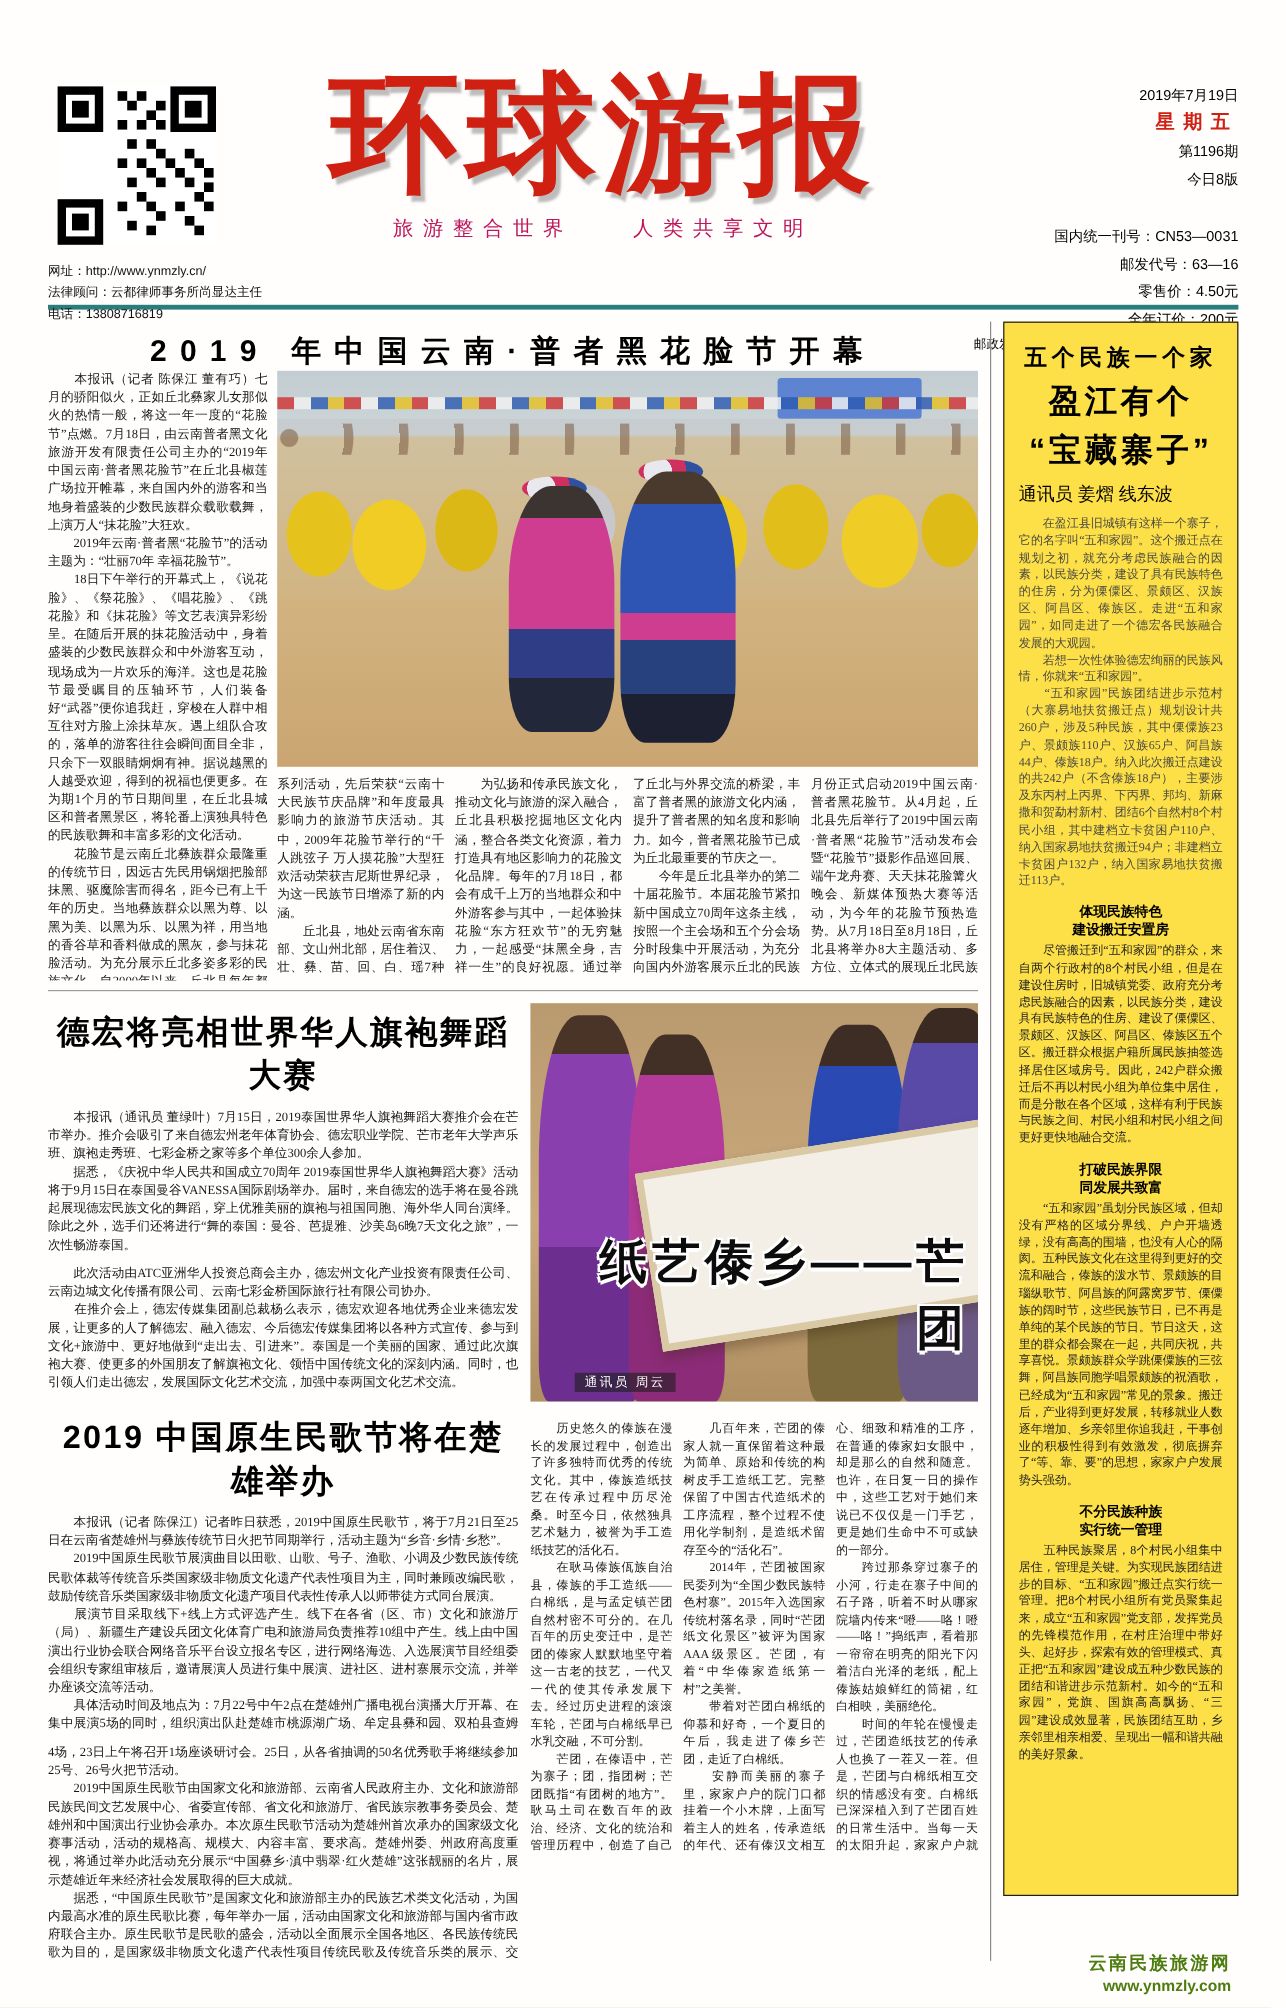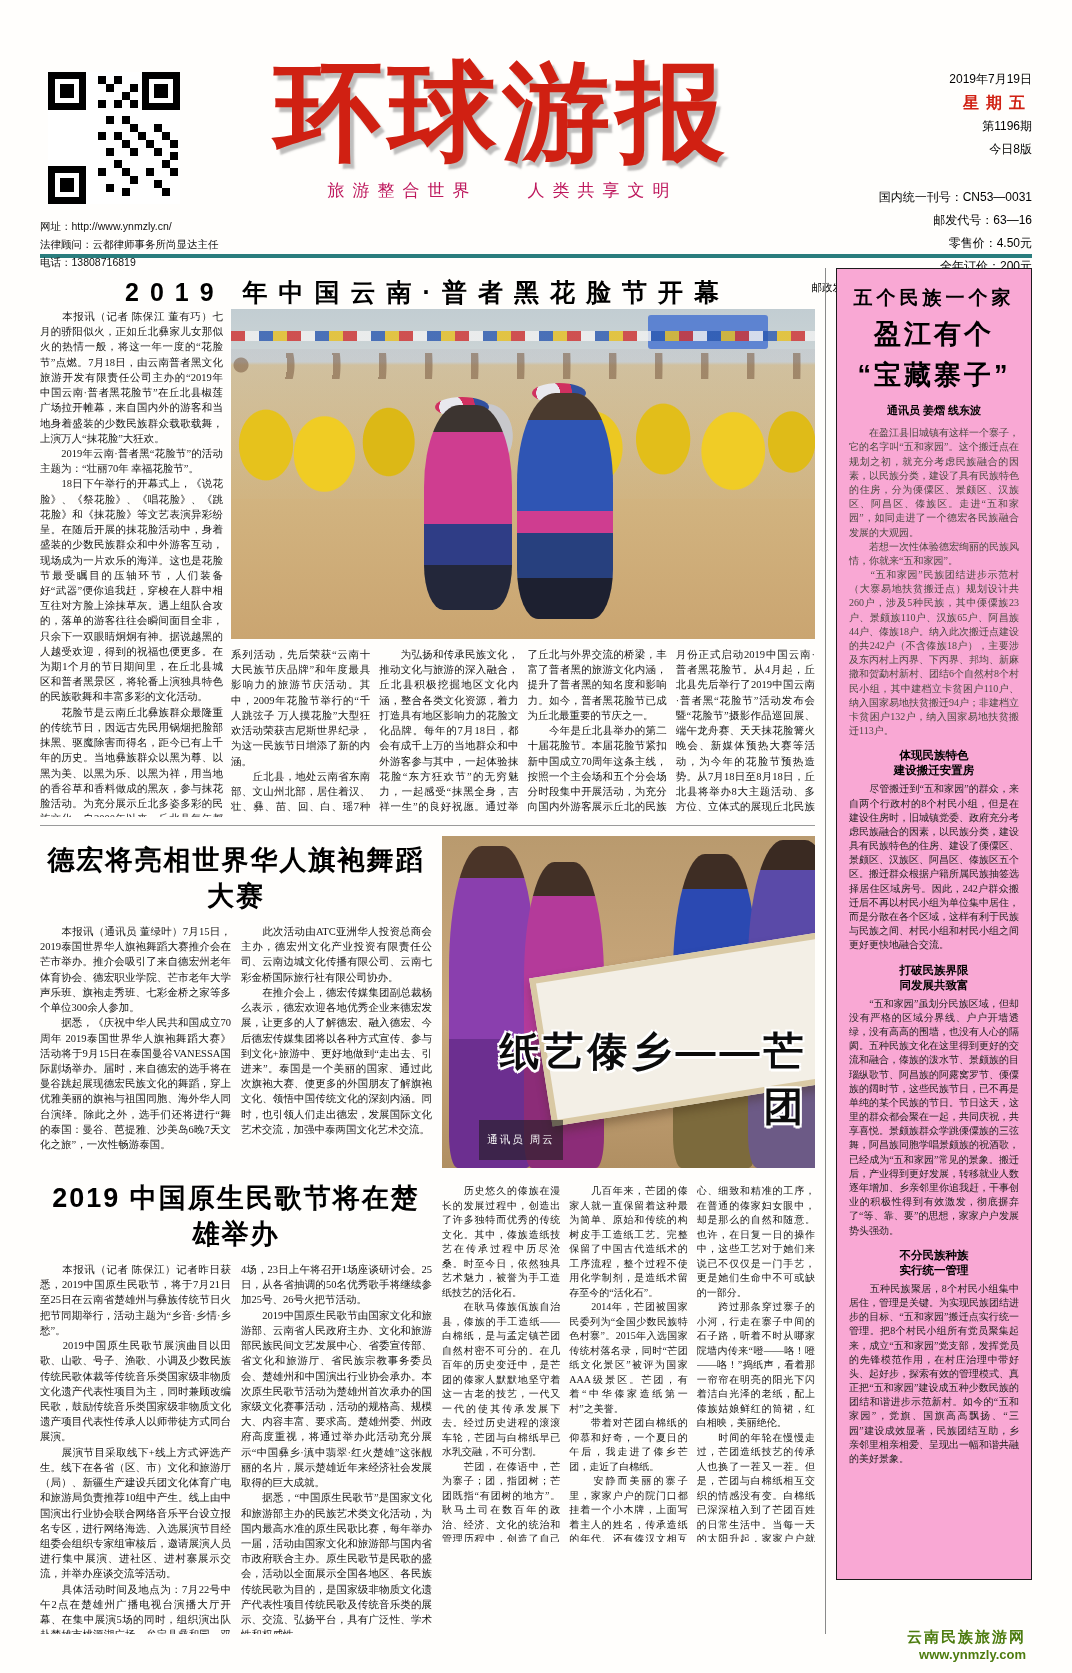--- a/index.html
+++ b/index.html
@@ -83,21 +83,21 @@
     background:radial-gradient(circle at 30% 50%, #e8e8ee 0 30%, #d03060 31% 60%, #3050a0 61% 100%); }
   .hd1 { left:35%; top:88px; } .hd2 { left:51.5%; top:74px; }
   .banner { position:absolute; right:8%; top:6px; width:120px; height:34px; background:#3a6ad0; opacity:.75; border-radius:3px; }
 
   
   .lower { display:flex; margin-top:10px; }
   .left-stack { width:392px; margin-right:10px; }
   .right-stack { flex:1; }
   h2.subhead { text-align:center; font-size:27px; font-weight:900; letter-spacing:2px;
     font-family:"Liberation Sans","DejaVu Sans",sans-serif; margin:6px 0 10px 0; }
-  .two-col { display:flex; gap:10px; }
+  .two-col { display:flex; gap:10px;flex-direction:column; }
   .two-col .tcol { flex:1; }
   .qipao-body { height:250px; }
   .minge-band { margin-top:6px; }
   .minge-body { height:372px; }
 
   
   .photo2 { position:relative; width:100%; height:332px; overflow:hidden;
     background:linear-gradient(#b99a6e 0%, #caa87c 55%, #b08f62 100%); }
   .fig { position:absolute; border-radius:38% 38% 10% 10%; }
   .fig-purple { left:2%; top:10px; width:86px; height:322px; background:linear-gradient(#4a3428 0 10%, #8a3fae 10% 60%, #6c2f90 60% 100%); }
@@ -105,32 +105,32 @@
   .fig-blue { left:62%; top:18px; width:84px; height:314px; background:linear-gradient(#3e2d24 0 11%, #2b49b2 11% 56%, #7c6a3c 56% 100%); }
   .fig-violet { left:82%; top:4px; width:92px; height:328px; background:linear-gradient(#3a2a22 0 9%, #5a4aa8 9% 50%, #6c5a86 50% 100%); }
   .paper-frame { position:absolute; left:26%; top:118px; width:300px; height:150px;
     background:#f3efe6; border:6px solid #d9c9a4; transform:rotate(-9deg);
     box-shadow:0 6px 10px rgba(60,40,20,.35); }
   .photo2-title { position:absolute; left:6%; bottom:34px; width:92%; text-align:right;
     font-size:40px; font-weight:900; letter-spacing:4px; color:#0c0c0c;
     font-family:"Liberation Sans","DejaVu Sans",sans-serif;
     text-shadow:-2px -2px 0 #fff, 2px -2px 0 #fff, -2px 2px 0 #fff, 2px 2px 0 #fff, 0 3px 0 #fff; }
   .photo2-credit { position:absolute; left:10%; bottom:8px; background:rgba(30,30,30,.6);
-    color:#fff; font-size:10.5px; padding:13px 8px; letter-spacing:2px;
+    color:#fff; font-size:10.5px; padding:1px 8px; letter-spacing:2px;
     font-family:"Liberation Sans","DejaVu Sans",sans-serif; }
   .mangtuan-body { display:flex; gap:9px; margin-top:16px; height:358px; }
   .mangtuan-body .mcol { flex:1; font-size:10px; }
 
   
-  .sidebar { border:1.5px solid #1c1c1c; height:1312px; padding:16px 12px; overflow:hidden; background:#f9a8d4; }
+  .sidebar { border:1.5px solid #1c1c1c; height:1312px; padding:16px 12px; overflow:hidden; background:#fde047; }
   .sb-kicker { text-align:center; font-size:19px; font-weight:bold; letter-spacing:4px;
     font-family:"Liberation Sans","DejaVu Sans",sans-serif; }
   .sb-title { text-align:center; font-size:27px; font-weight:900; letter-spacing:3px; line-height:1.3;
     font-family:"Liberation Sans","DejaVu Sans",sans-serif; margin-top:6px; }
-  .sb-byline { text-align:center; font-size:11px; font-weight:bold; margin:10px 0 8px 0;
+  .sb-byline { text-align:left; font-size:15px; font-weight:normal; margin:10px 0 8px 0;
     font-family:"Liberation Sans","DejaVu Sans",sans-serif; }
   .sb-text { font-size:10px; line-height:1.42; text-align:justify; white-space:pre-wrap; color:#222; }
   .sb-intro { color:#4a4a42; }
   .sb-sub { text-align:center; font-size:11.5px; font-weight:bold; white-space:pre-line;
     margin:10px 0 4px 0; font-family:"Liberation Sans","DejaVu Sans",sans-serif; }
   .watermark { position:absolute; right:46px; bottom:10px; text-align:right; color:#4d7c0f;
     font-family:"Liberation Sans","DejaVu Sans",sans-serif; font-weight:bold; line-height:1.25; }
   .watermark .wm1 { font-size:15px; letter-spacing:2px; }
   .watermark .wm2 { font-size:13px; }
 </style>

